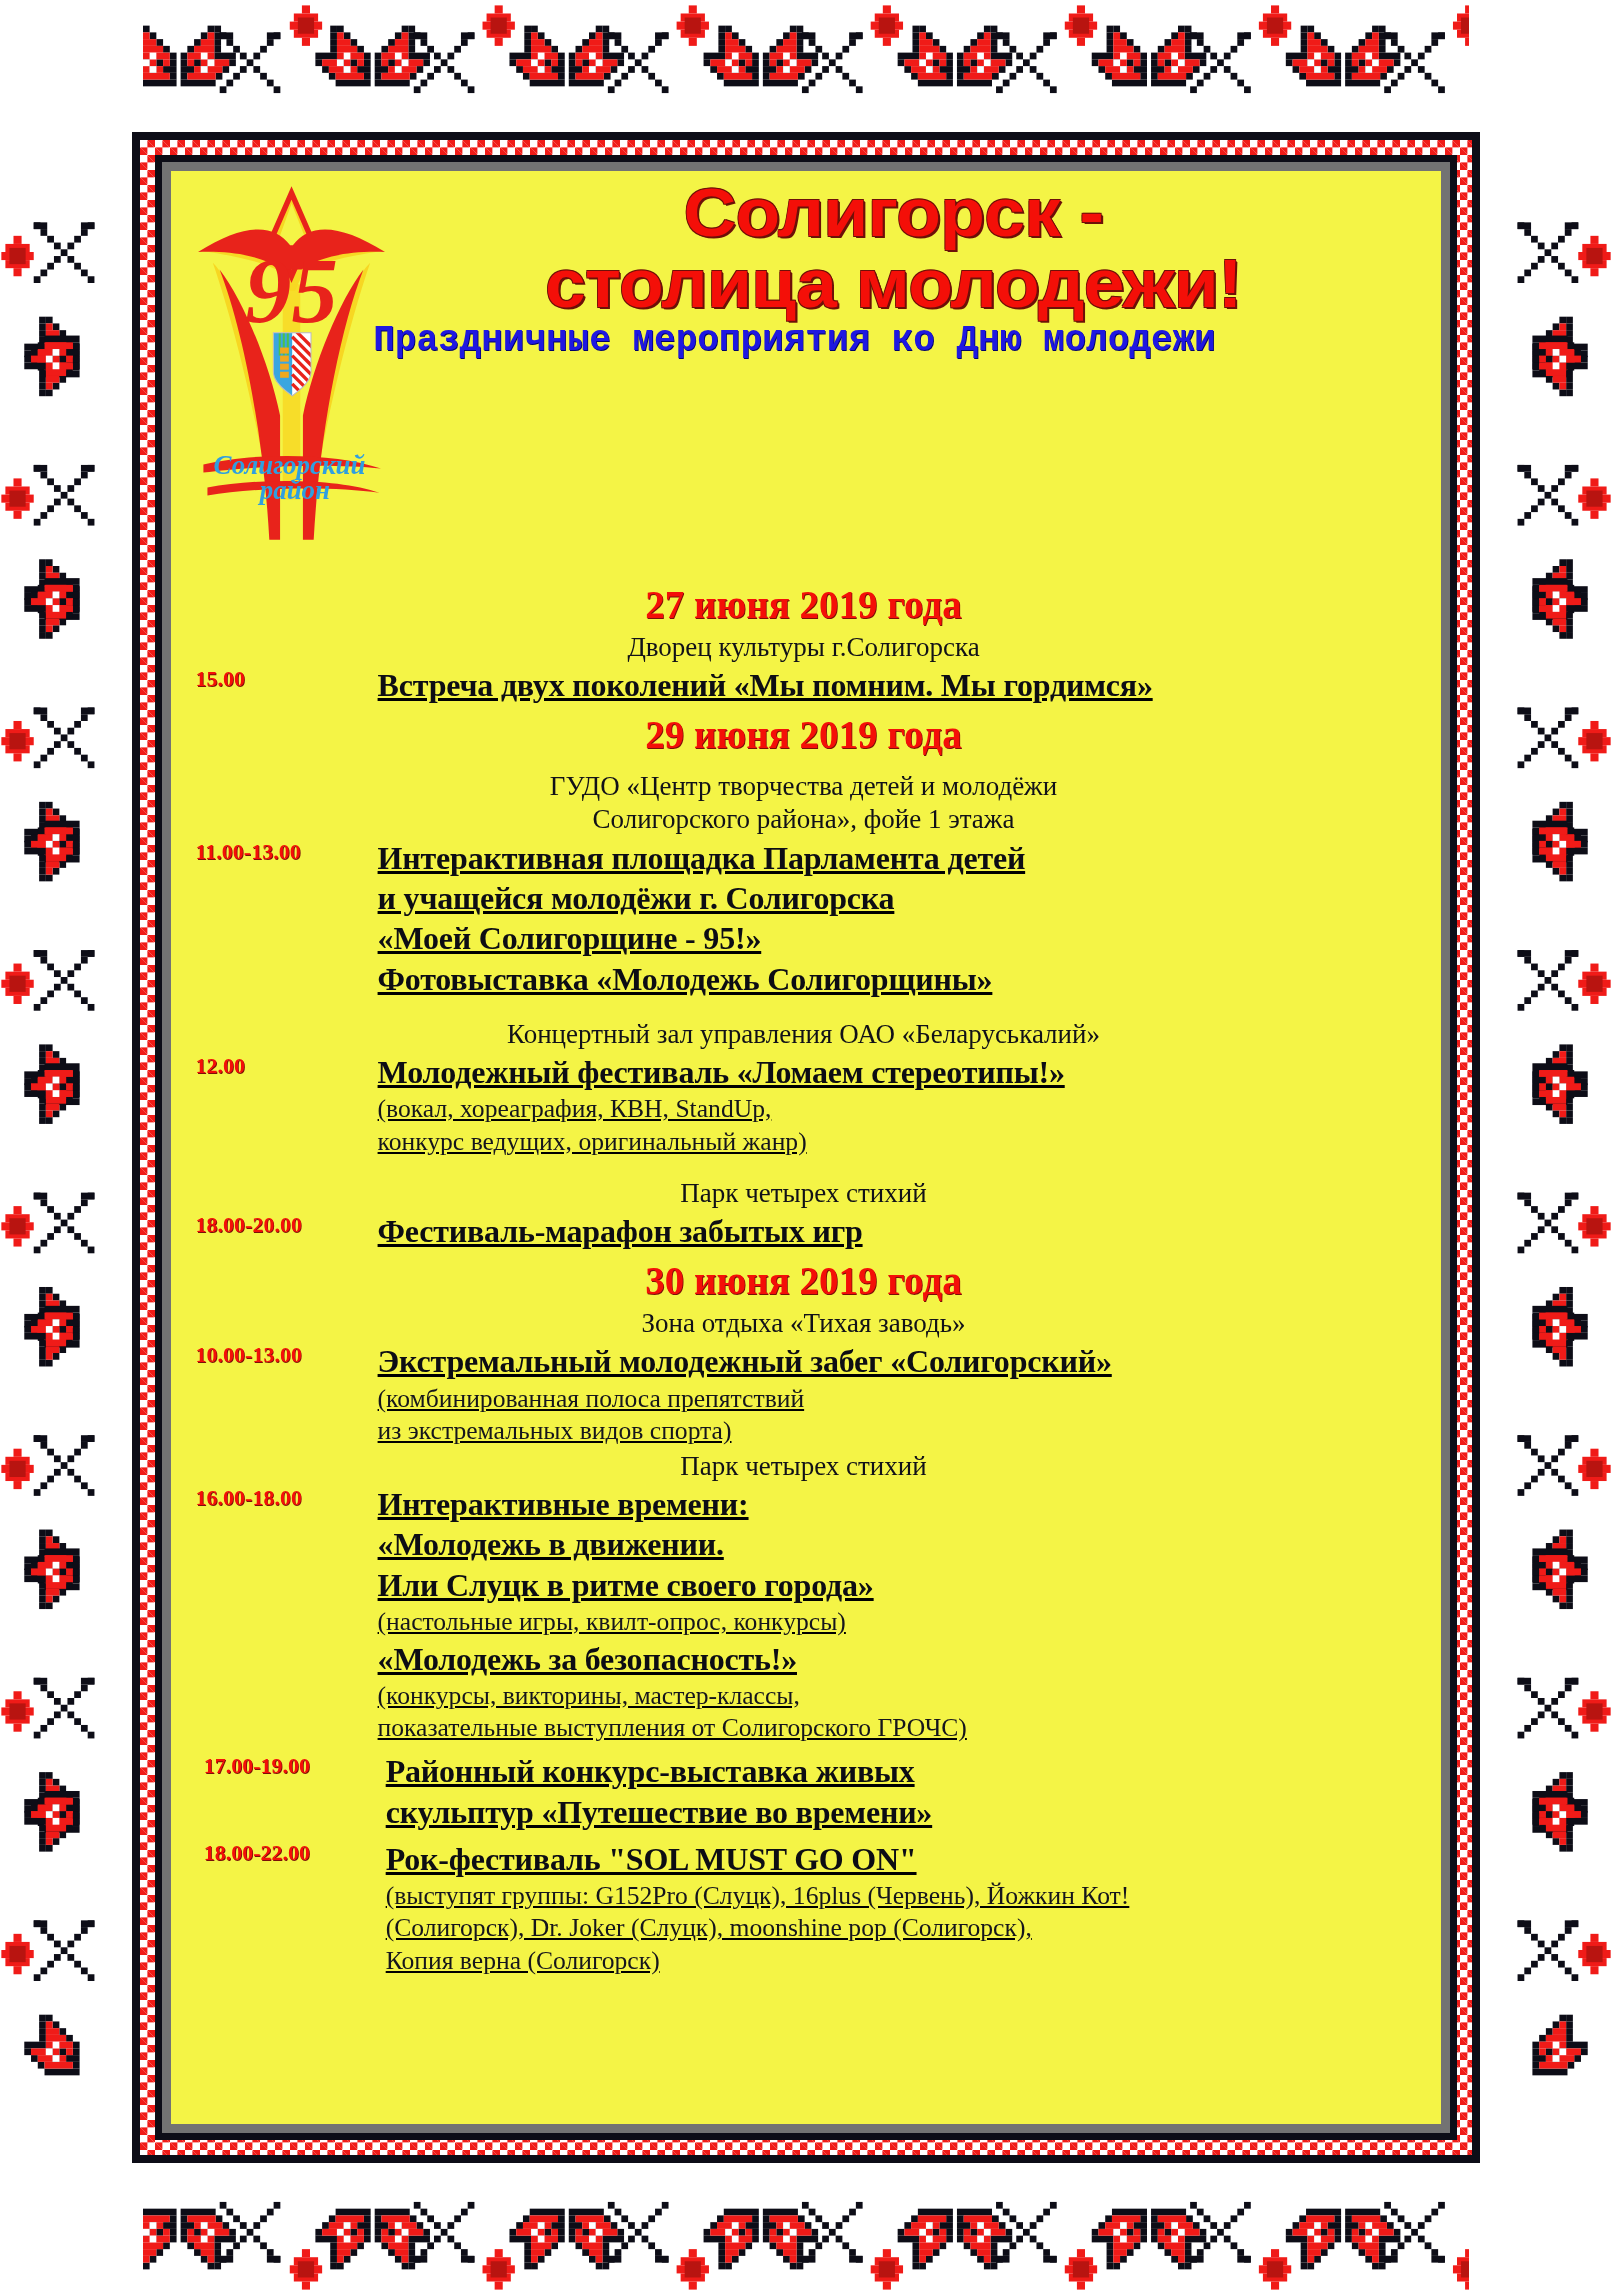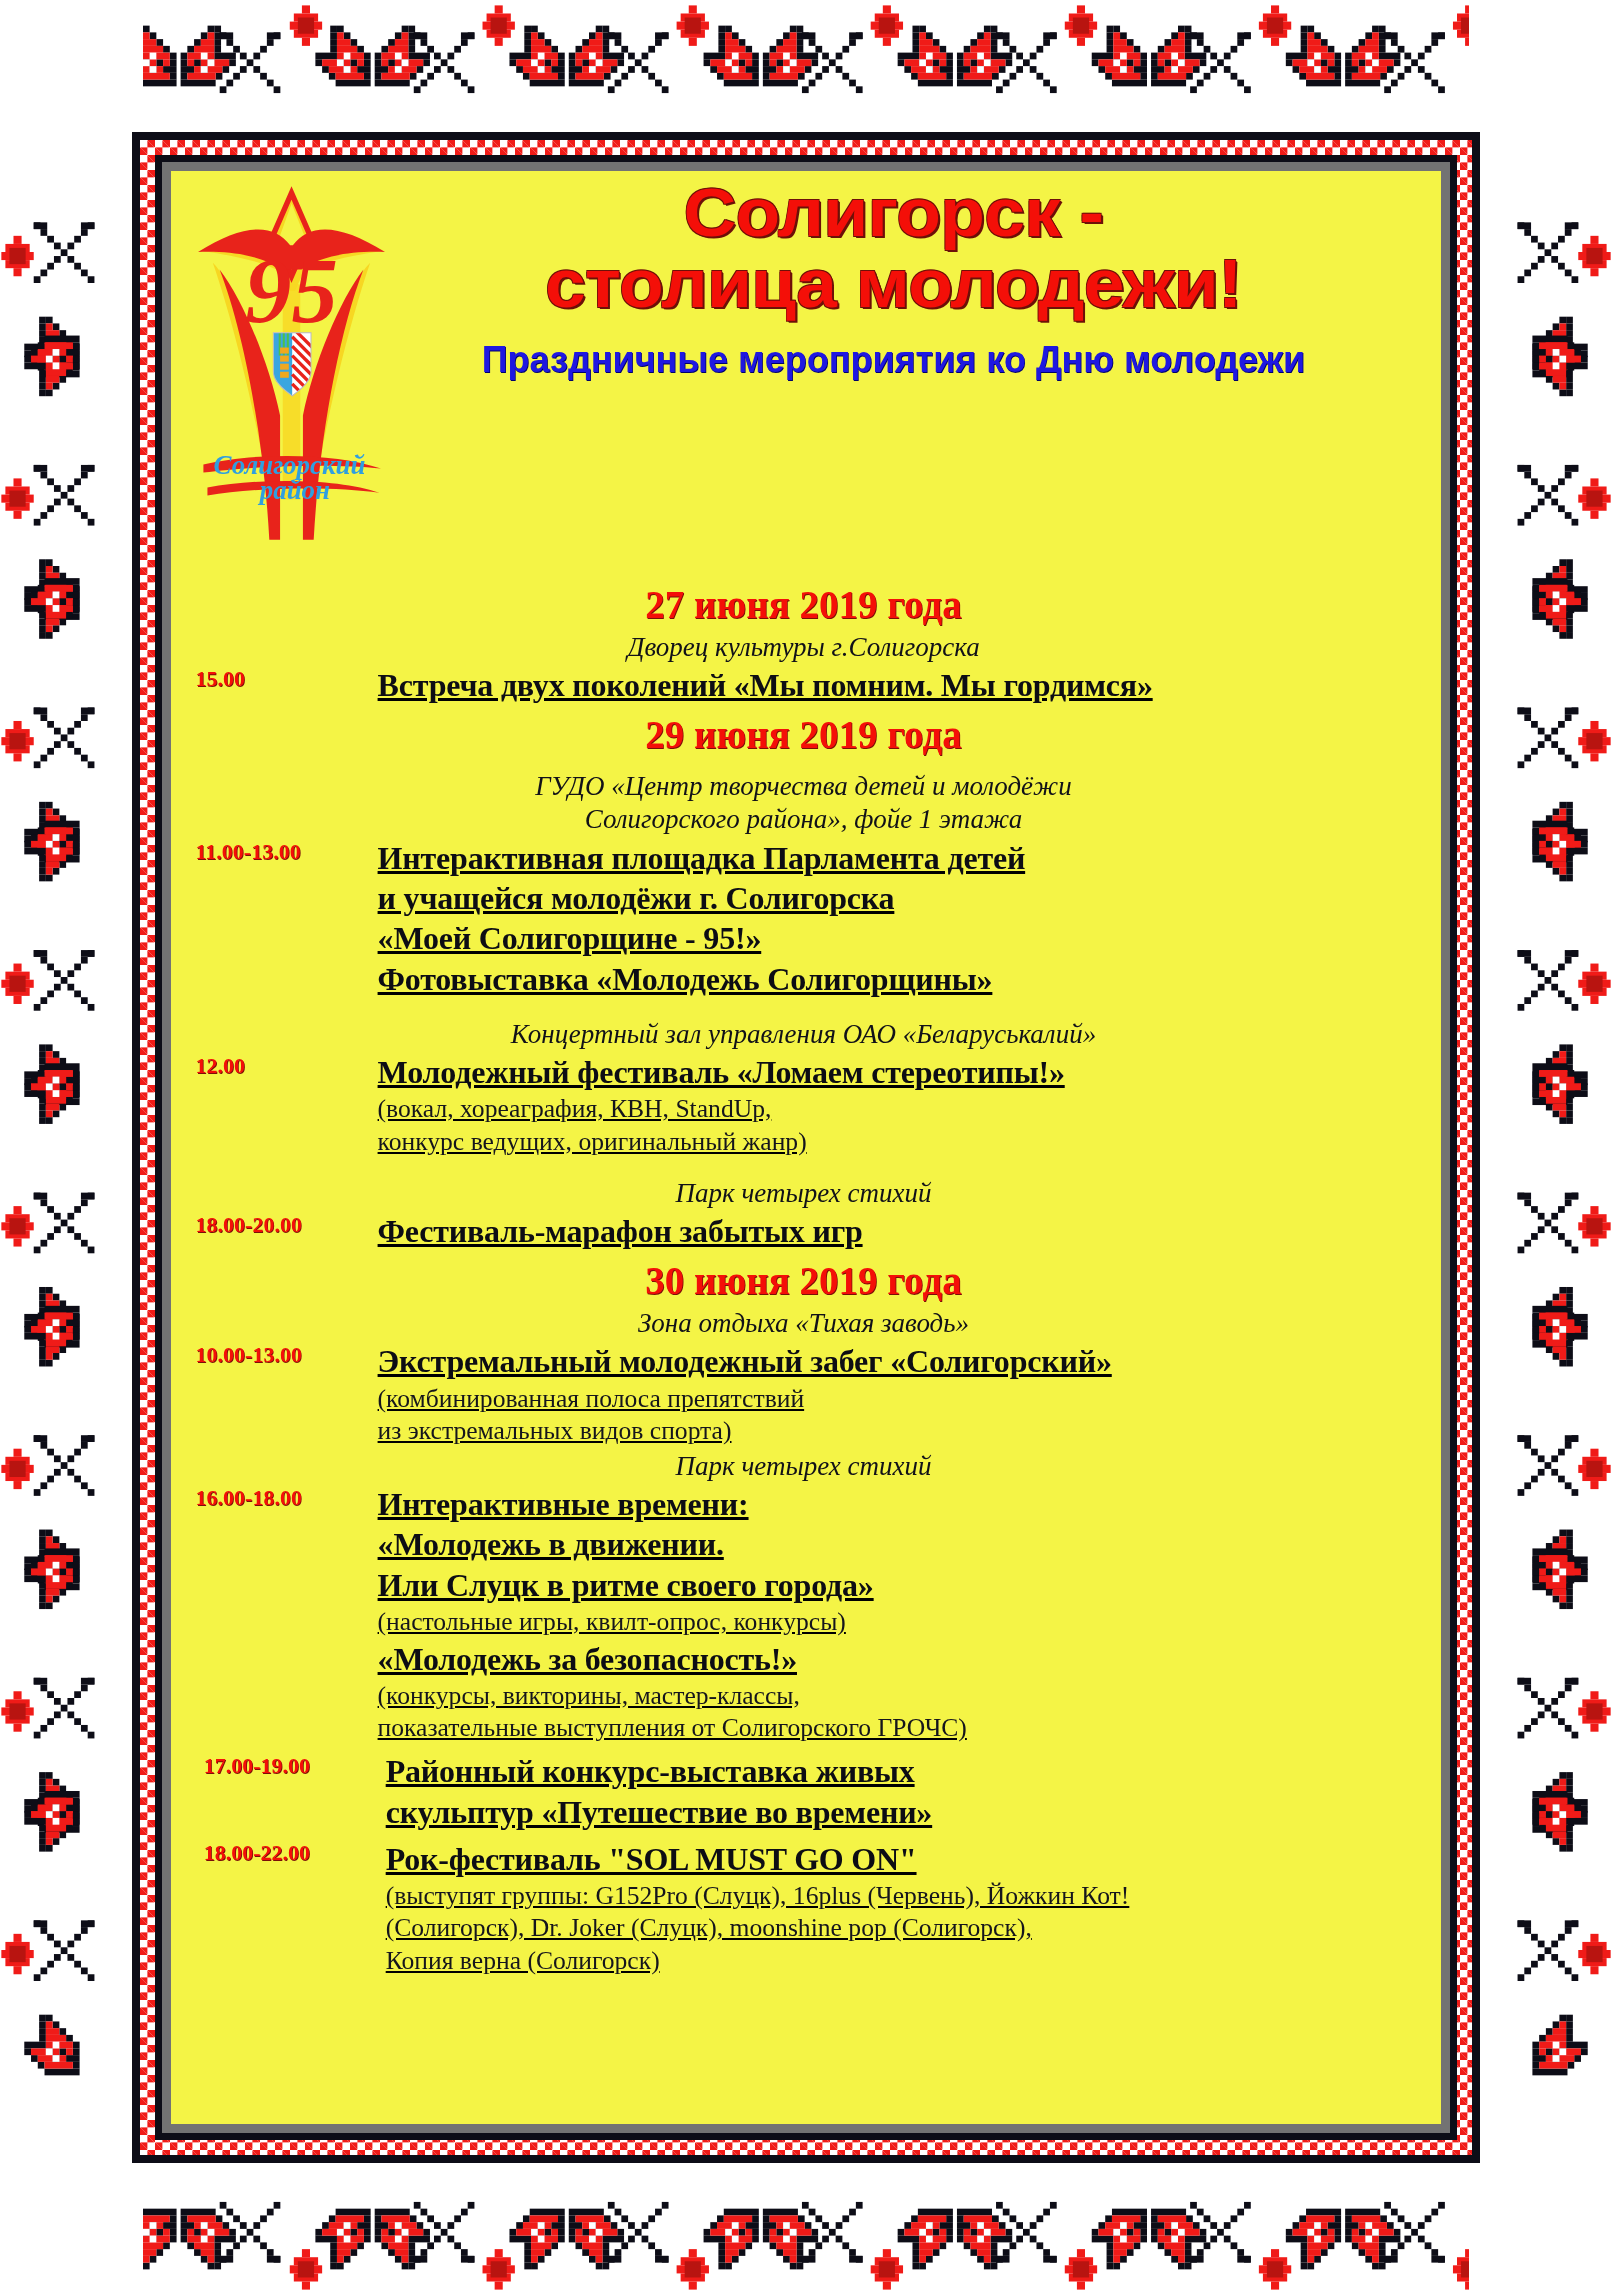--- a/index.html
+++ b/index.html
@@ -104,26 +104,26 @@
       2px 2px 0 #6d1008,
       -0.7px -0.7px 0 #6d1008,
       0.7px -0.7px 0 #6d1008,
       -0.7px 0.7px 0 #6d1008;
     margin: 0;
   }
   .poster-title .line1 { display:block; }
   .poster-title .line2 { display:block; }
 
   .poster-subtitle {
-    text-align: center;
+    text-align: left;
     color: #1f18e0;
-    font-family: Liberation Sans, sans-serif;
+    font-family: Liberation Mono, monospace;
     font-weight: bold;
     font-size: 36px;
-    margin-top: 20px;
+    margin-top: 1px;
     text-shadow: 0.7px 0.7px 0 #00006a;
   }
 
   
   .program {
     position: absolute;
     left: 19px;
     right: 24px;
     top: 404px;
   }
@@ -133,21 +133,20 @@
     font-family: "Liberation Serif", serif;
     font-weight: bold;
     font-size: 39px;
     margin: 6.7px 0 4px 0;
     text-shadow: 0.7px 0.7px 0 #7a0f08;
   }
   .venue {
     text-align: center;
     color: #111118;
     font-family: "Liberation Serif", serif;
-    font-style: italic;
     font-size: 27px;
     line-height: 1.22;
     margin: 2.7px 0 1.3px 0;
   }
   .venue .vline { display: block; }
 
   .ev-row {
     display: flex;
     align-items: flex-start;
     margin: 0;

